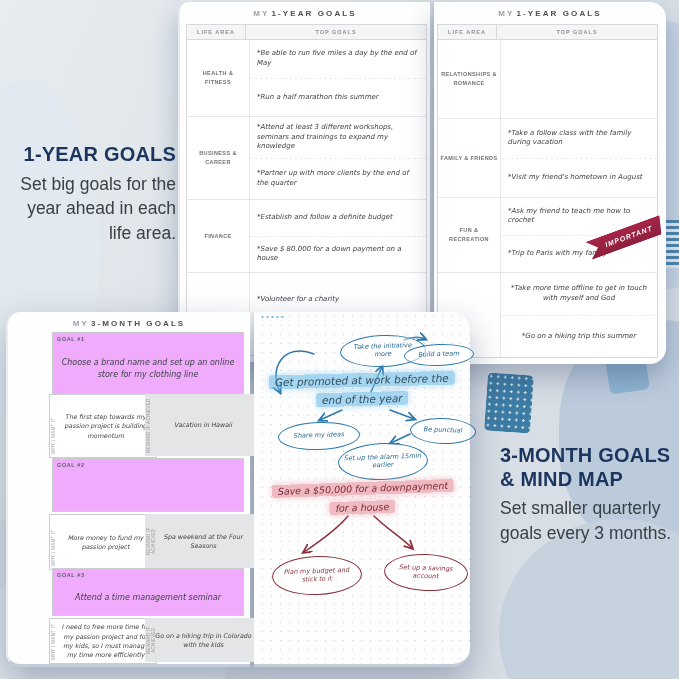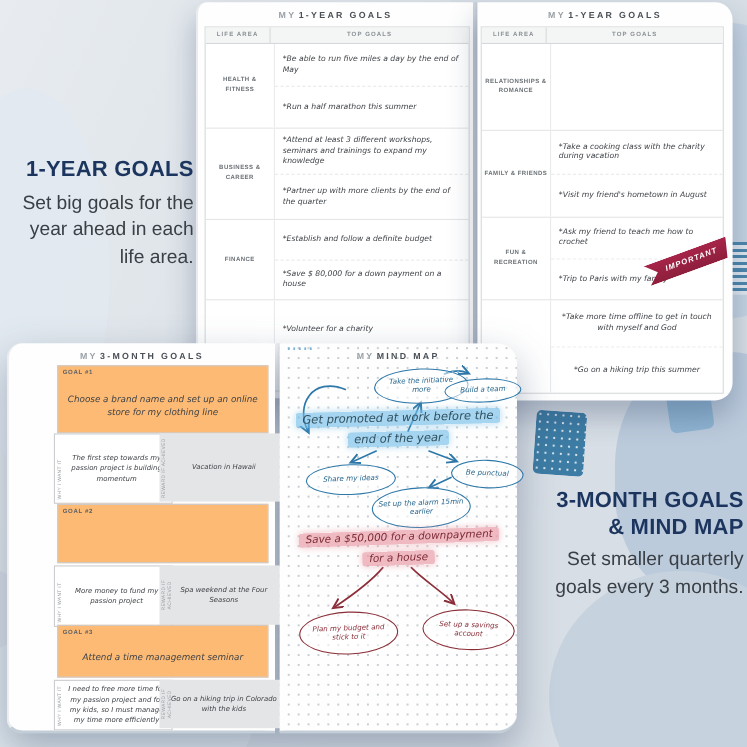--- a/index.html
+++ b/index.html
@@ -58,33 +58,33 @@
   .q1{height:78px;flex:none;} .q2{height:78px;flex:none;} .q3{height:74px;flex:none;}
   .ribbon{position:absolute;left:152px;top:226px;width:72px;height:19px;z-index:6;
     background:linear-gradient(180deg,#a62549,#8e1e3c);transform:rotate(-20deg);
     clip-path:polygon(0 0,100% 0,94% 100%,0 100%,13% 50%);
     display:flex;align-items:center;justify-content:center;padding-left:7px;
     color:#fff;font-size:7px;font-weight:bold;font-style:italic;letter-spacing:1px;
     box-shadow:2px 3px 5px rgba(60,20,30,.35);}
   
   .callout{position:absolute;z-index:4;}
   .co-left{left:18px;top:143px;width:158px;text-align:right;}
-  .co-right{left:500px;top:444px;width:176px;text-align:right;}
+  .co-right{left:500px;top:444px;width:176px;text-align:left;}
   .co-head{font-size:20px;font-weight:800;color:#1c355e;letter-spacing:.2px;line-height:1.18;}
   .co-body{margin-top:5px;font-size:17.5px;color:#3a4046;line-height:1.4;}
   
   .spread-bot{position:absolute;left:6px;top:312px;width:388px;height:352px;z-index:3;
     filter:drop-shadow(0 14px 18px rgba(40,60,95,.35));}
   .spread-bot .gutter{position:absolute;left:239px;top:0;width:12px;height:352px;
     background:linear-gradient(90deg,rgba(110,120,132,.28),rgba(190,198,206,.12) 50%,rgba(110,120,132,.28));border-radius:3px;}
   .pg-q{left:0;top:0;width:242px;height:352px;border-radius:14px 0 0 14px;
     border-left:2px solid #e9ebee;border-bottom:3px solid #c3cdd7;}
   .pg-m{left:248px;top:0;width:216px;height:352px;border-radius:0 18px 18px 0;border-bottom:3px solid #c3cdd7;
     background-image:radial-gradient(circle,#c9ced3 .7px,transparent .9px);background-size:9px 9px;background-position:4px 18px;}
-  .gsec{position:absolute;left:44px;width:190px;border:1px solid #cbcdd0;background:#fdba74;}
+  .gsec{position:absolute;left:44px;width:190px;border:1px solid #cbcdd0;background:#f0abfc;}
   .gsec .glabel{position:absolute;top:3px;left:4px;font-size:5.5px;font-weight:bold;letter-spacing:.6px;color:#5c6166;}
   .gsec .gtext{position:absolute;left:6px;right:6px;top:14px;bottom:2px;display:flex;align-items:center;justify-content:center;
     text-align:center;font-size:8px;line-height:1.45;}
   .s1{top:20px;height:60px;} .s2{top:146px;height:52px;} .s3{top:256px;height:46px;}
   .subbox{position:absolute;display:flex;align-items:center;justify-content:center;text-align:center;
     font-size:6.3px;line-height:1.5;padding:2px 4px 2px 10px;}
   .subbox.why{left:41px;width:92px;border:1px solid #cbcdd0;background:#fff;}
   .subbox.reward{left:137px;width:97px;background:#e4e5e6;}
   .b1{top:82px;height:58px;} .b2{top:202px;height:50px;} .b3{top:306px;height:40px;}
   .side-label{position:absolute;left:1px;top:3px;bottom:3px;display:flex;align-items:center;
@@ -176,21 +176,21 @@
       <div class="gt-head">
         <div class="hc1">LIFE AREA</div>
         <div class="hc2">TOP GOALS</div>
       </div>
       <div class="gt-row q1">
         <div class="area-label">RELATIONSHIPS &amp; ROMANCE</div>
       </div>
       <div class="gt-row q2">
         <div class="area-label">FAMILY &amp; FRIENDS</div>
         <div class="goals-cell">
-          <div class="goal-slot hand">*Take a cooking class with the charity during vacation</div>
+          <div class="goal-slot hand">*Take a follow class with the family during vacation</div>
           <div class="goal-slot hand">*Visit my friend's hometown in August</div>
         </div>
       </div>
       <div class="gt-row q3">
         <div class="area-label">FUN &amp; RECREATION</div>
         <div class="goals-cell">
           <div class="goal-slot hand">*Ask my friend to teach me how to crochet</div>
           <div class="goal-slot hand">*Trip to Paris with my family</div>
         </div>
       </div>
@@ -257,23 +257,20 @@
       <span class="side-label">WHY I WANT IT</span>
       <span>I need to free more time for my passion project and for my kids, so I must manage my time more efficiently</span>
     </div>
     <div class="subbox reward b3 hand">
       <span class="side-label">REWARD IF ACHIEVED</span>
       <span>Go on a hiking trip in Colorado with the kids</span>
     </div>
   </div>
 
   <div class="page pg-m">
-    <div class="page-title">
-      <span class="pfx">MY</span><span>MIND MAP</span>
-    </div>
     <div class="corner-dots" style="left:6px;top:3px;"></div>
     <div class="corner-dots" style="left:150px;top:24px;width:16px;"></div>
 
     <svg class="mm-arrows" viewBox="0 0 216 352">
       <defs>
         <marker id="ab" markerWidth="8" markerHeight="8" refX="5" refY="3" orient="auto">
           <path d="M0,0 L6,3 L0,6" fill="none" stroke="#2d78a9" stroke-width="1.2"></path>
         </marker>
         <marker id="ar" markerWidth="8" markerHeight="8" refX="5" refY="3" orient="auto">
           <path d="M0,0 L6,3 L0,6" fill="none" stroke="#8d2f3a" stroke-width="1.2"></path>

